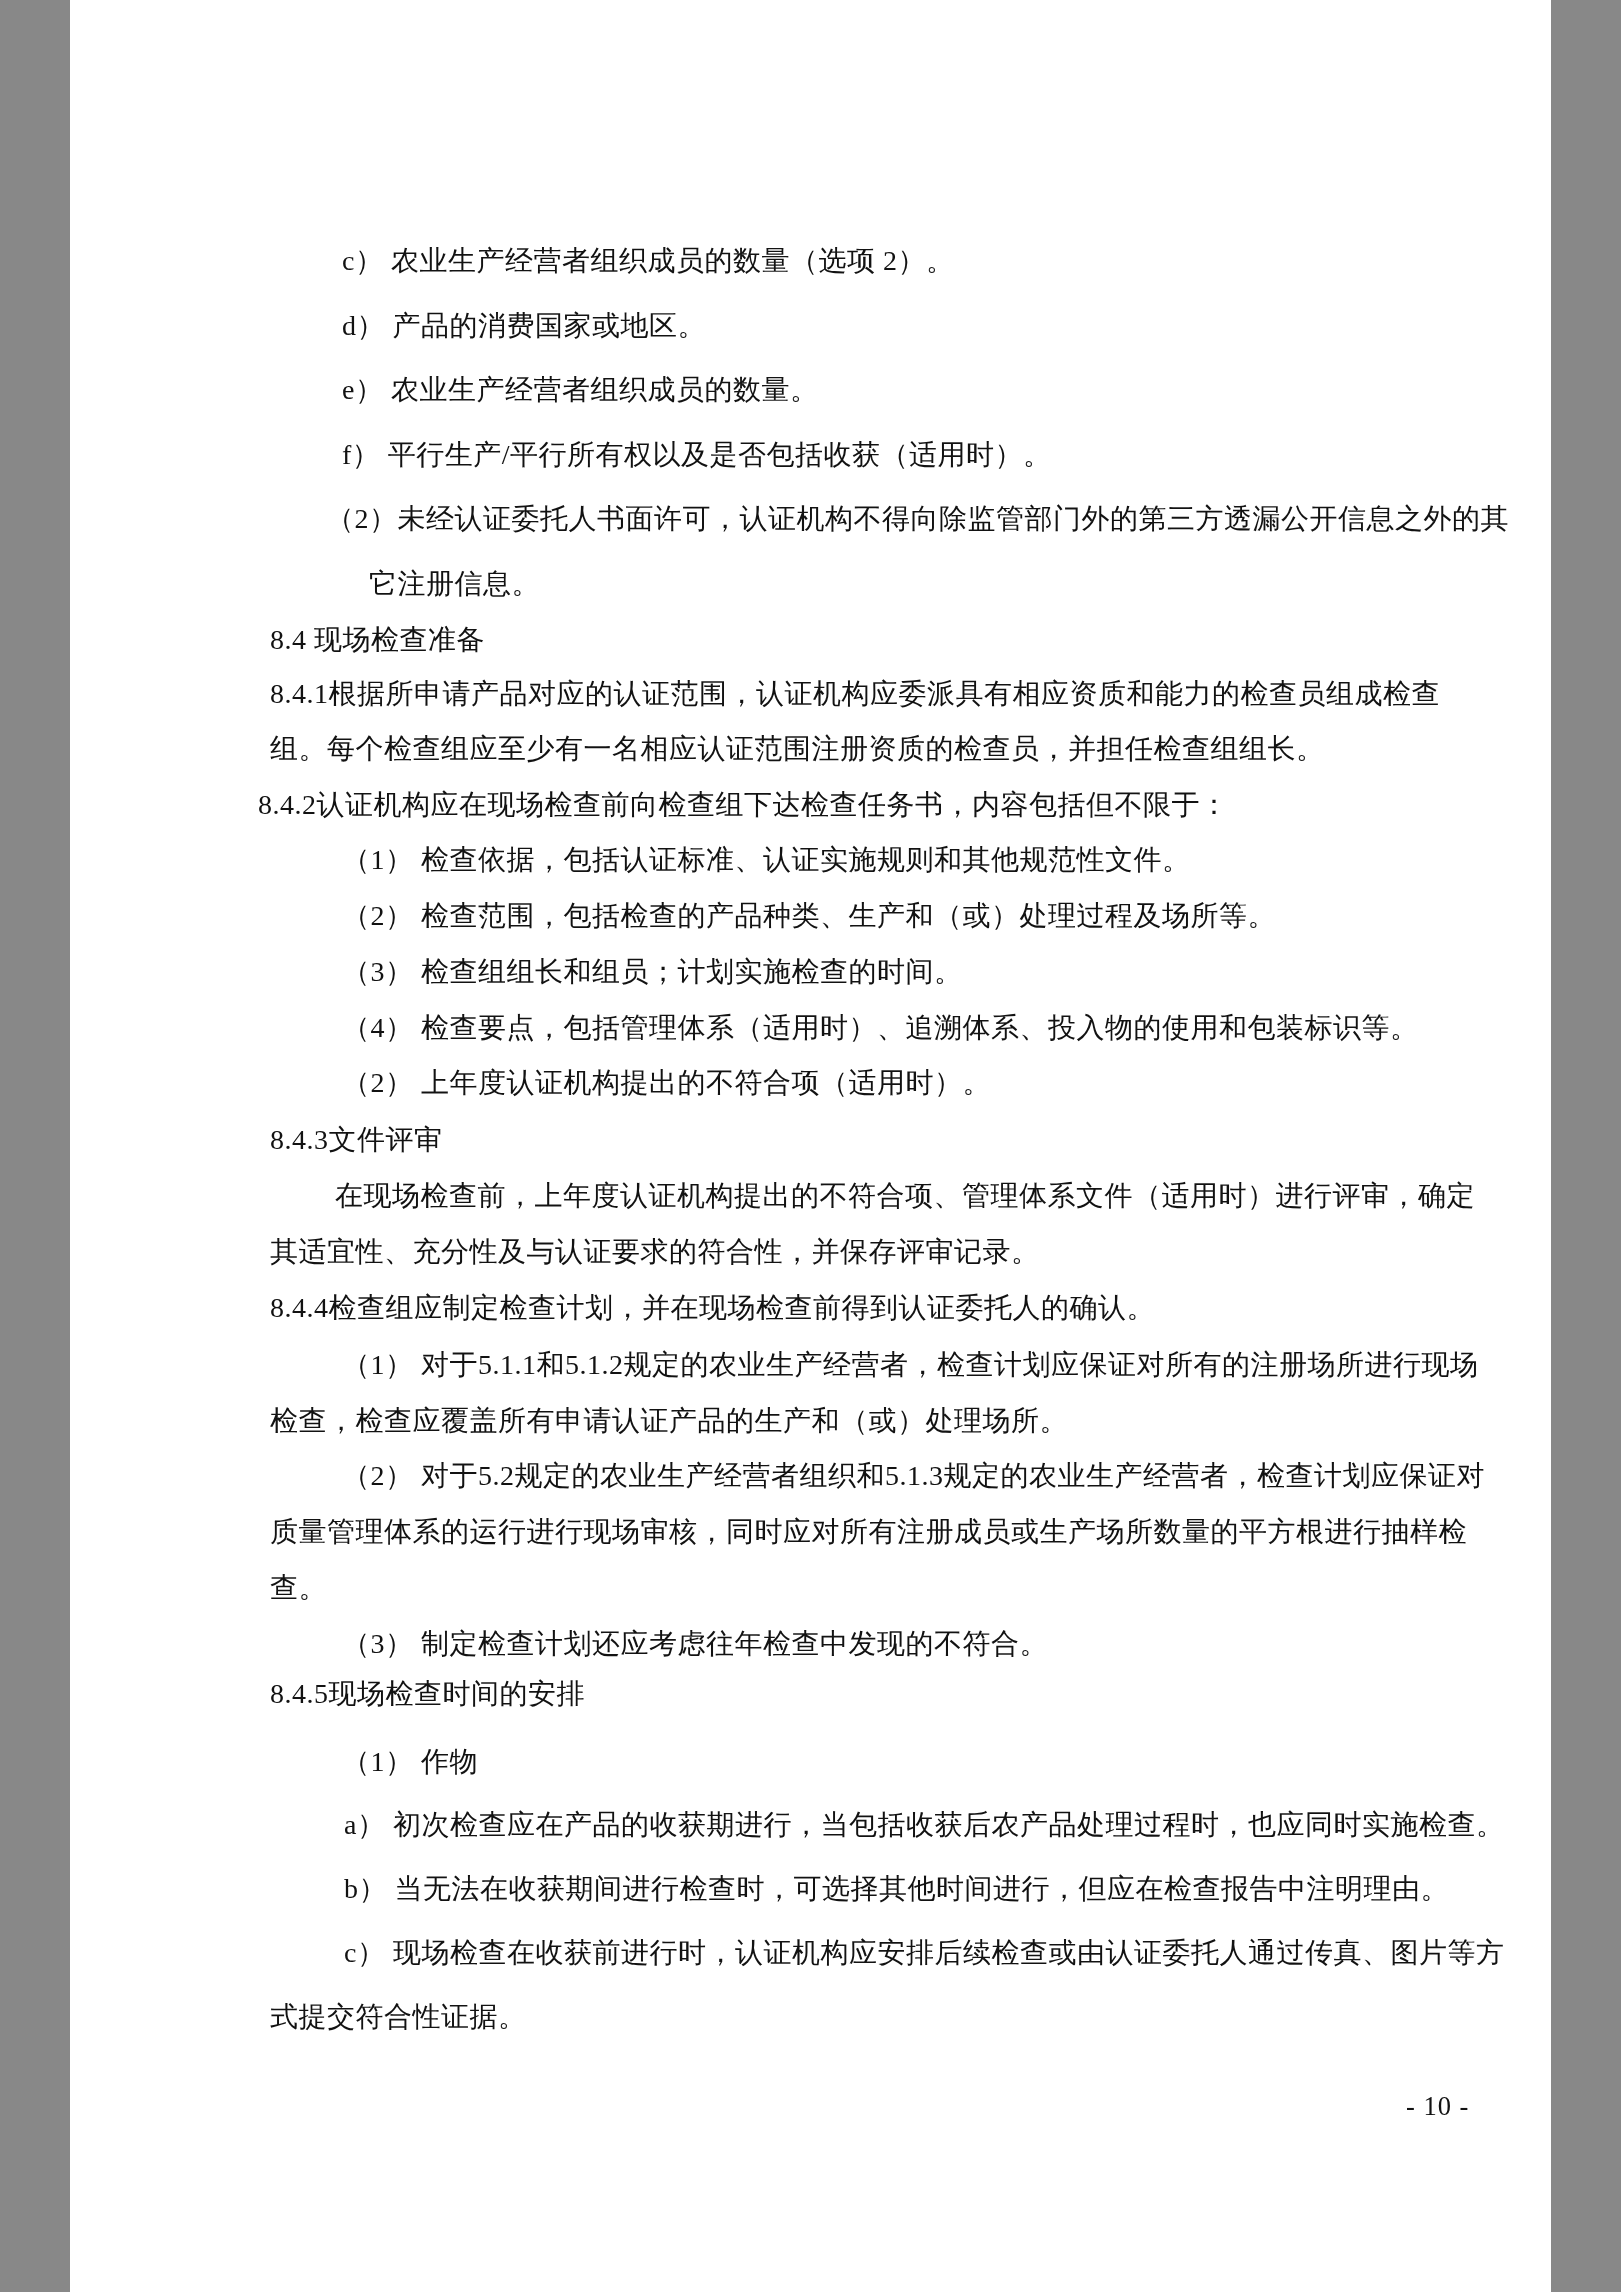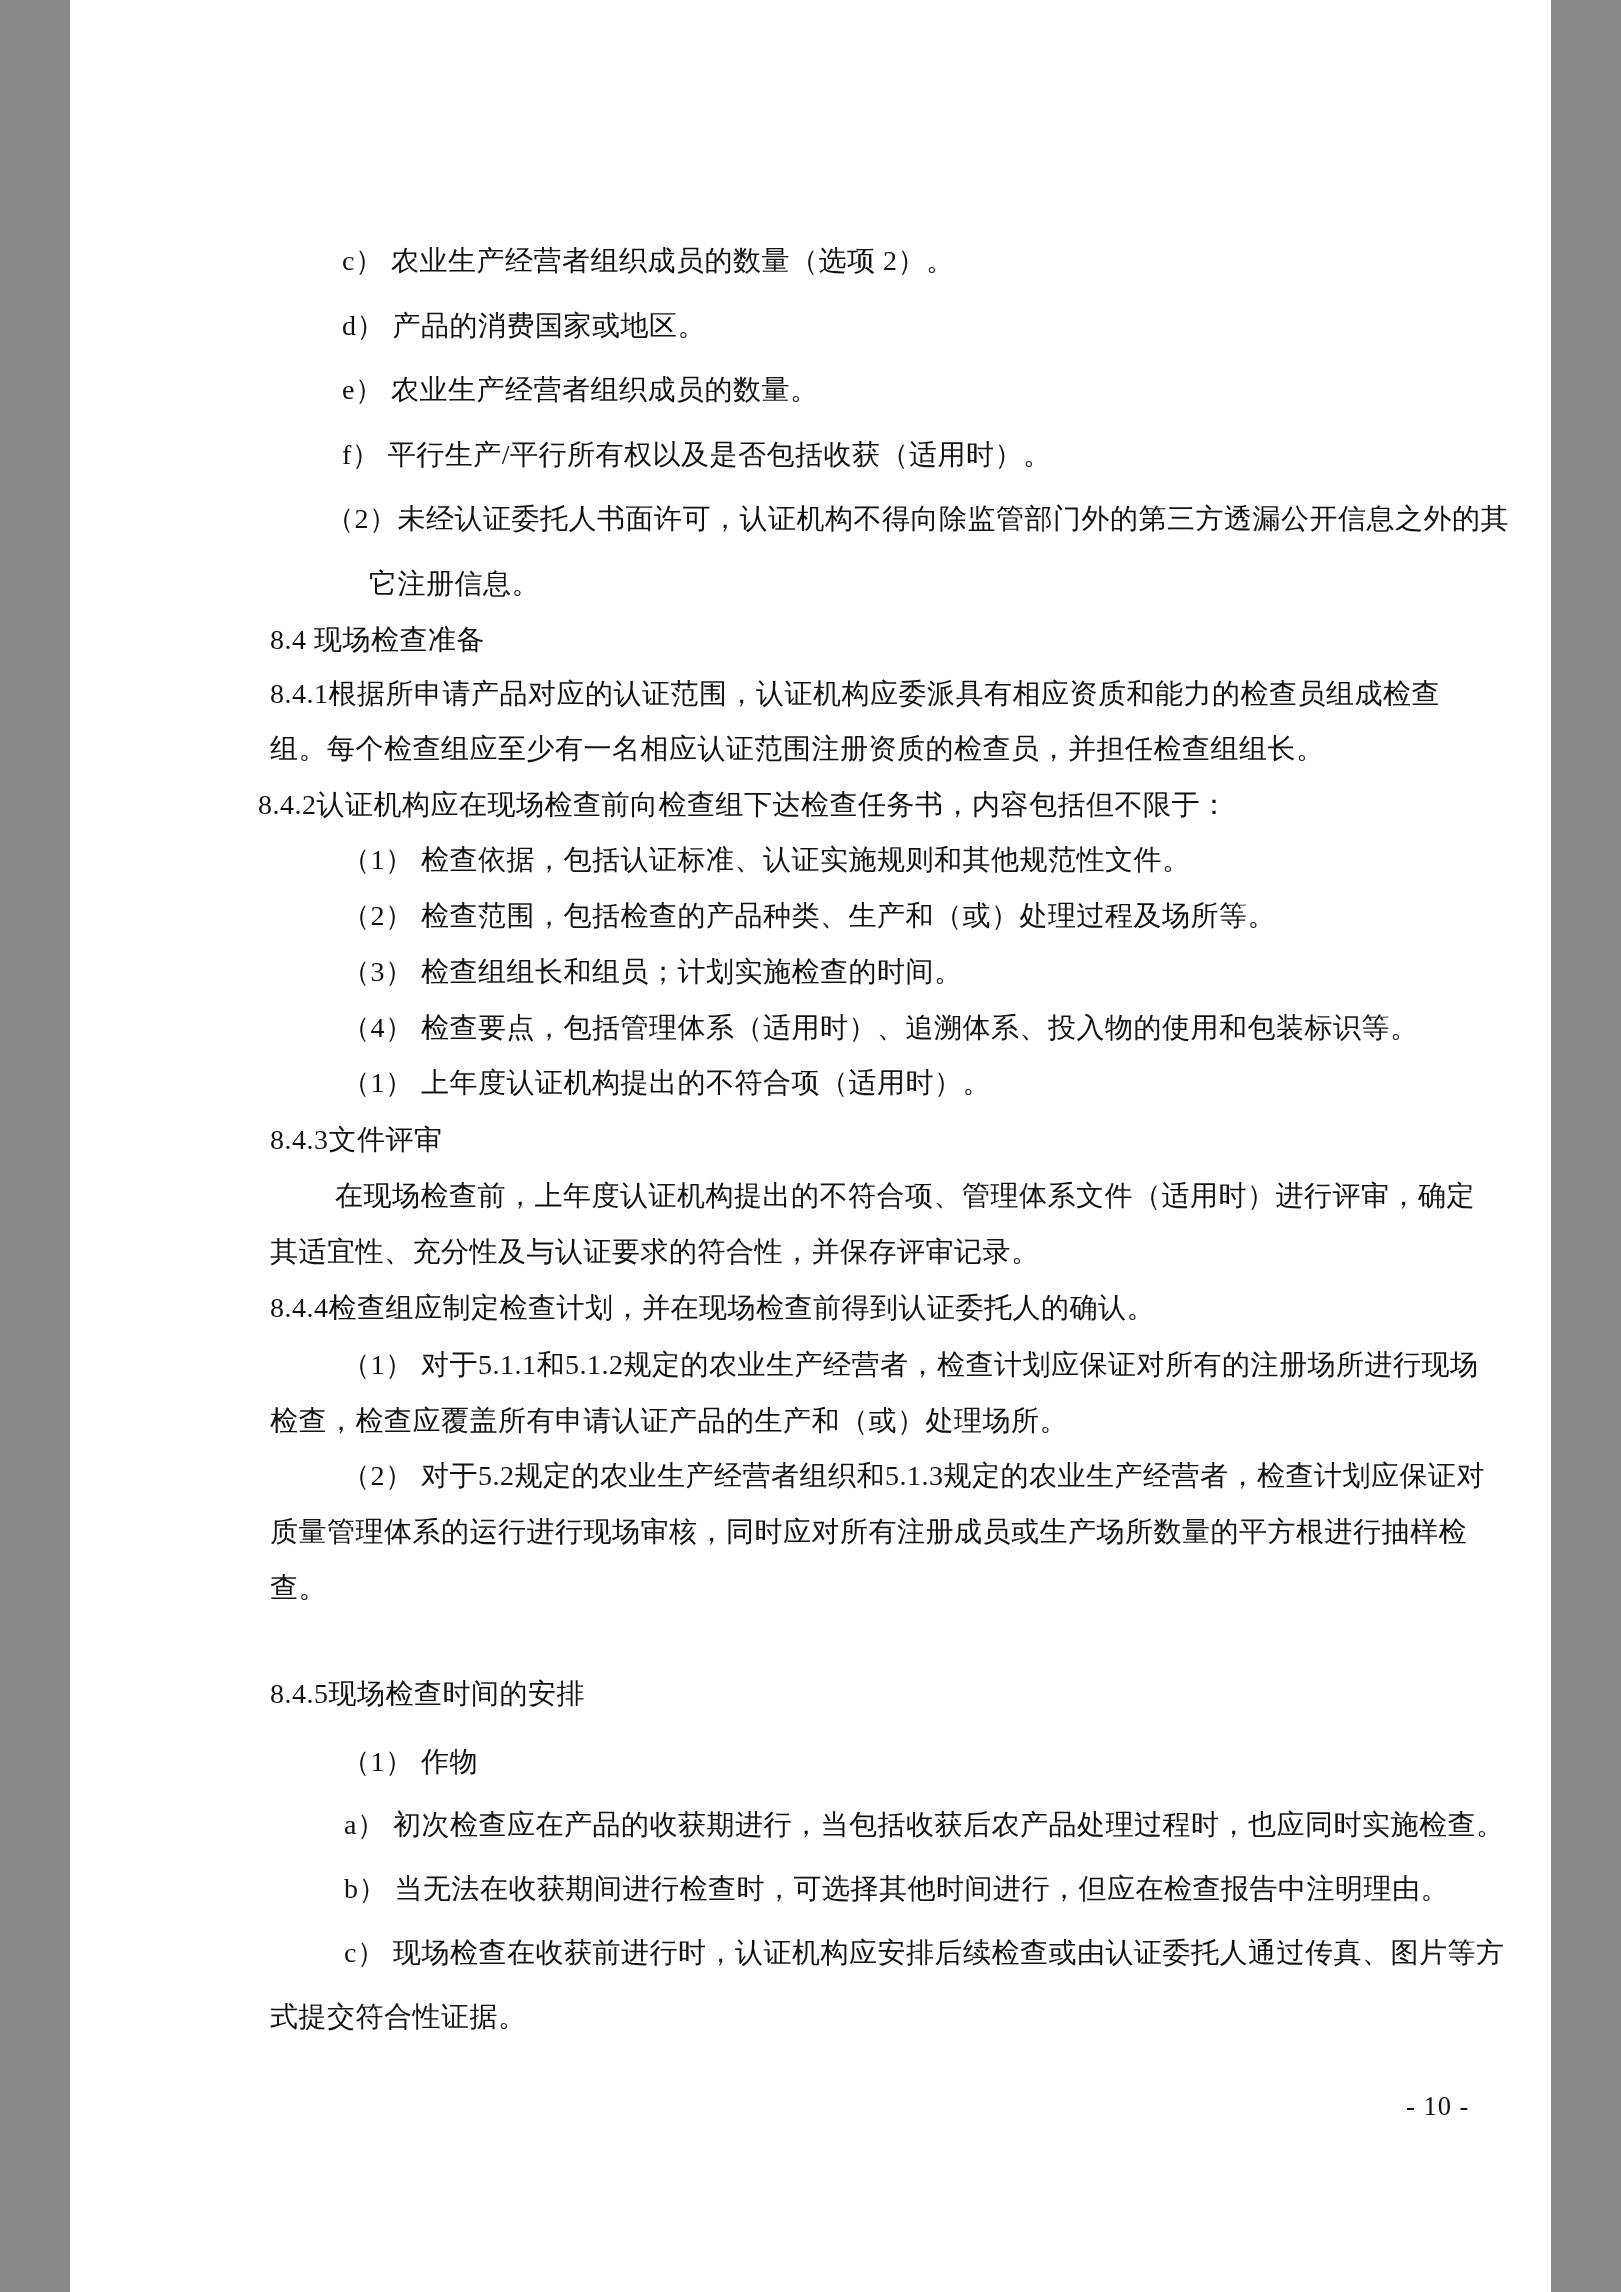--- a/index.html
+++ b/index.html
@@ -40,30 +40,31 @@
   <div class="ln" style="left:256px; top:502px;">（2）未经认证委托人书面许可，认证机构不得向除监管部门外的第三方透漏公开信息之外的其</div>
   <div class="ln" style="left:299px; top:567px;">它注册信息。</div>
   <div class="ln" style="left:200px; top:623px;">8.4 现场检查准备</div>
   <div class="ln" style="left:200px; top:677px;">8.4.1根据所申请产品对应的认证范围，认证机构应委派具有相应资质和能力的检查员组成检查</div>
   <div class="ln" style="left:200px; top:732px;">组。每个检查组应至少有一名相应认证范围注册资质的检查员，并担任检查组组长。</div>
   <div class="ln" style="left:188px; top:788px;">8.4.2认证机构应在现场检查前向检查组下达检查任务书，内容包括但不限于：</div>
   <div class="ln" style="left:272px; top:843px;">（1） 检查依据，包括认证标准、认证实施规则和其他规范性文件。</div>
   <div class="ln" style="left:272px; top:899px;">（2） 检查范围，包括检查的产品种类、生产和（或）处理过程及场所等。</div>
   <div class="ln" style="left:272px; top:955px;">（3） 检查组组长和组员；计划实施检查的时间。</div>
   <div class="ln" style="left:272px; top:1011px;">（4） 检查要点，包括管理体系（适用时）、追溯体系、投入物的使用和包装标识等。</div>
-  <div class="ln" style="left:272px; top:1066px;">（1） 上年度认证机构提出的不符合项（适用时）。</div>
+  <div class="ln" style="left:272px; top:1066px;">（2） 上年度认证机构提出的不符合项（适用时）。</div>
   <div class="ln" style="left:200px; top:1123px;">8.4.3文件评审</div>
   <div class="ln" style="left:265px; top:1179px;">在现场检查前，上年度认证机构提出的不符合项、管理体系文件（适用时）进行评审，确定</div>
   <div class="ln" style="left:200px; top:1235px;">其适宜性、充分性及与认证要求的符合性，并保存评审记录。</div>
   <div class="ln" style="left:200px; top:1291px;">8.4.4检查组应制定检查计划，并在现场检查前得到认证委托人的确认。</div>
   <div class="ln" style="left:272px; top:1348px;">（1） 对于5.1.1和5.1.2规定的农业生产经营者，检查计划应保证对所有的注册场所进行现场</div>
   <div class="ln" style="left:200px; top:1404px;">检查，检查应覆盖所有申请认证产品的生产和（或）处理场所。</div>
   <div class="ln" style="left:272px; top:1459px;">（2） 对于5.2规定的农业生产经营者组织和5.1.3规定的农业生产经营者，检查计划应保证对</div>
   <div class="ln" style="left:200px; top:1515px;">质量管理体系的运行进行现场审核，同时应对所有注册成员或生产场所数量的平方根进行抽样检</div>
   <div class="ln" style="left:200px; top:1571px;">查。</div>
+  <div class="ln" style="left:272px; top:1627px;">（3） 制定检查计划还应考虑往年检查中发现的不符合。</div>
   <div class="ln" style="left:200px; top:1677px;">8.4.5现场检查时间的安排</div>
   <div class="ln" style="left:272px; top:1745px;">（1） 作物</div>
   <div class="ln" style="left:274px; top:1808px;">a） 初次检查应在产品的收获期进行，当包括收获后农产品处理过程时，也应同时实施检查。</div>
   <div class="ln" style="left:274px; top:1872px;">b） 当无法在收获期间进行检查时，可选择其他时间进行，但应在检查报告中注明理由。</div>
   <div class="ln" style="left:274px; top:1936px;">c） 现场检查在收获前进行时，认证机构应安排后续检查或由认证委托人通过传真、图片等方</div>
   <div class="ln" style="left:200px; top:2000px;">式提交符合性证据。</div>
   <div class="ln pageno" style="left:1336px; top:2090px;">- 10 -</div>
 </div>
 
 

